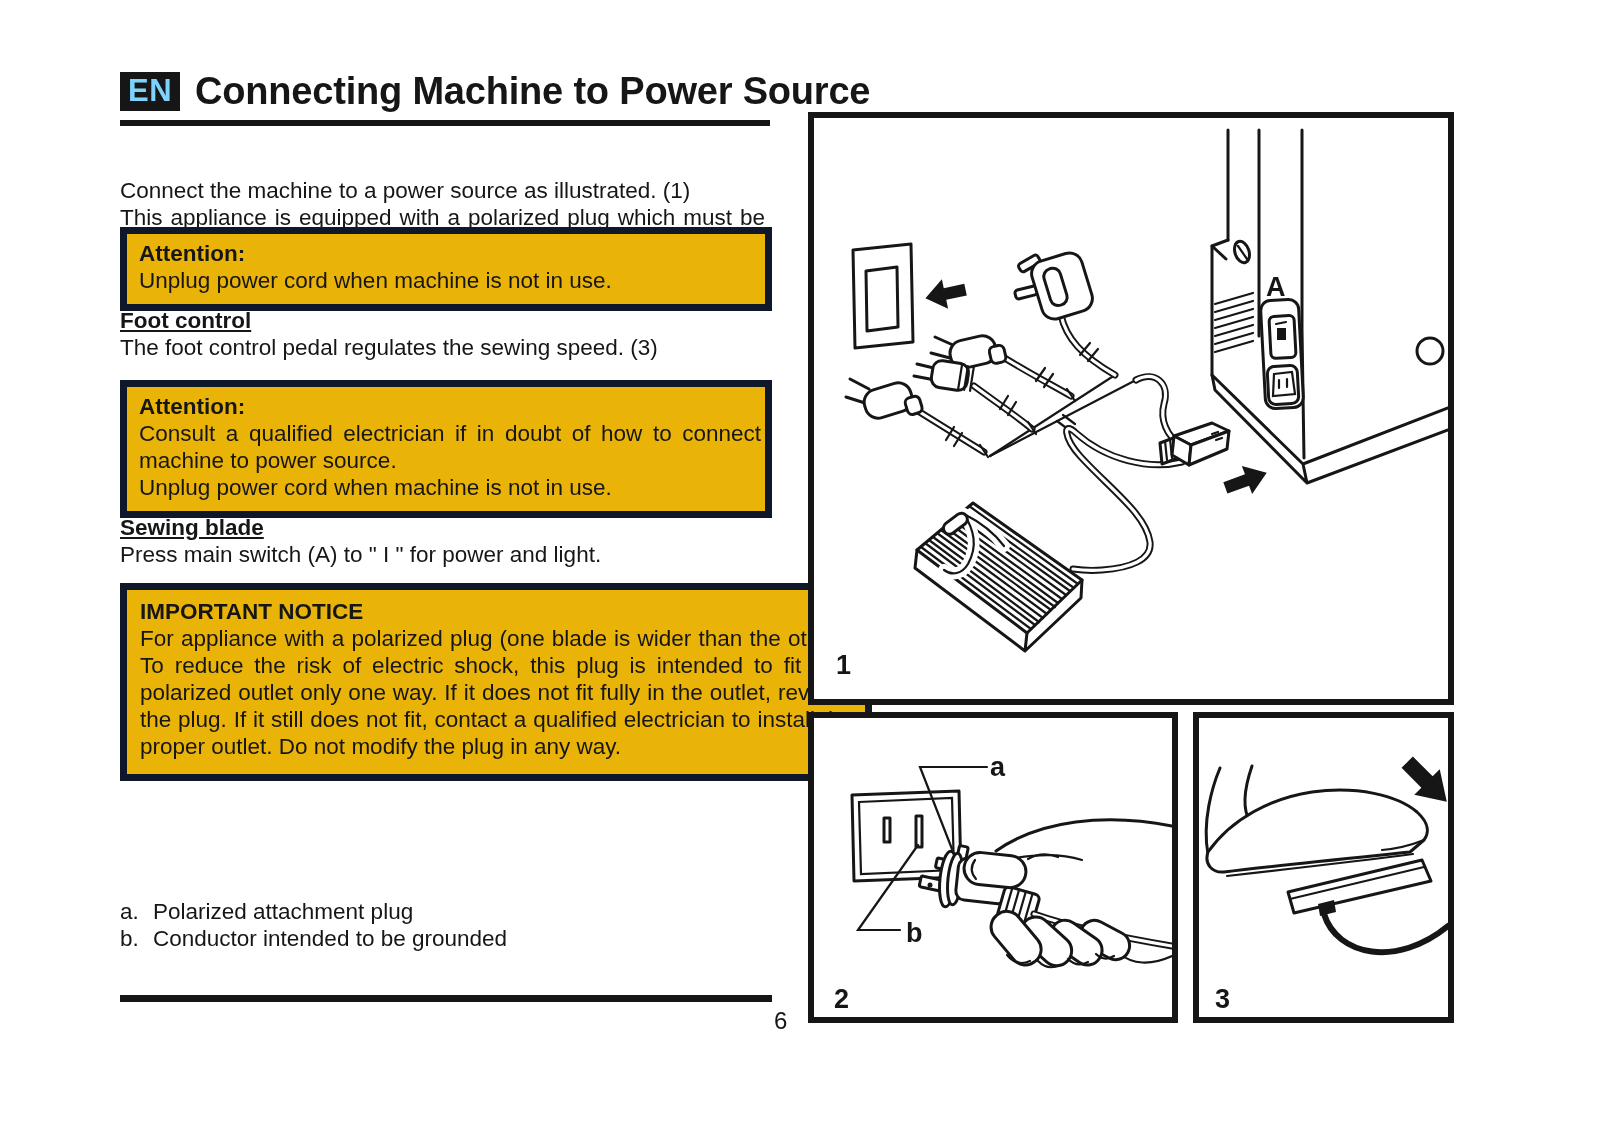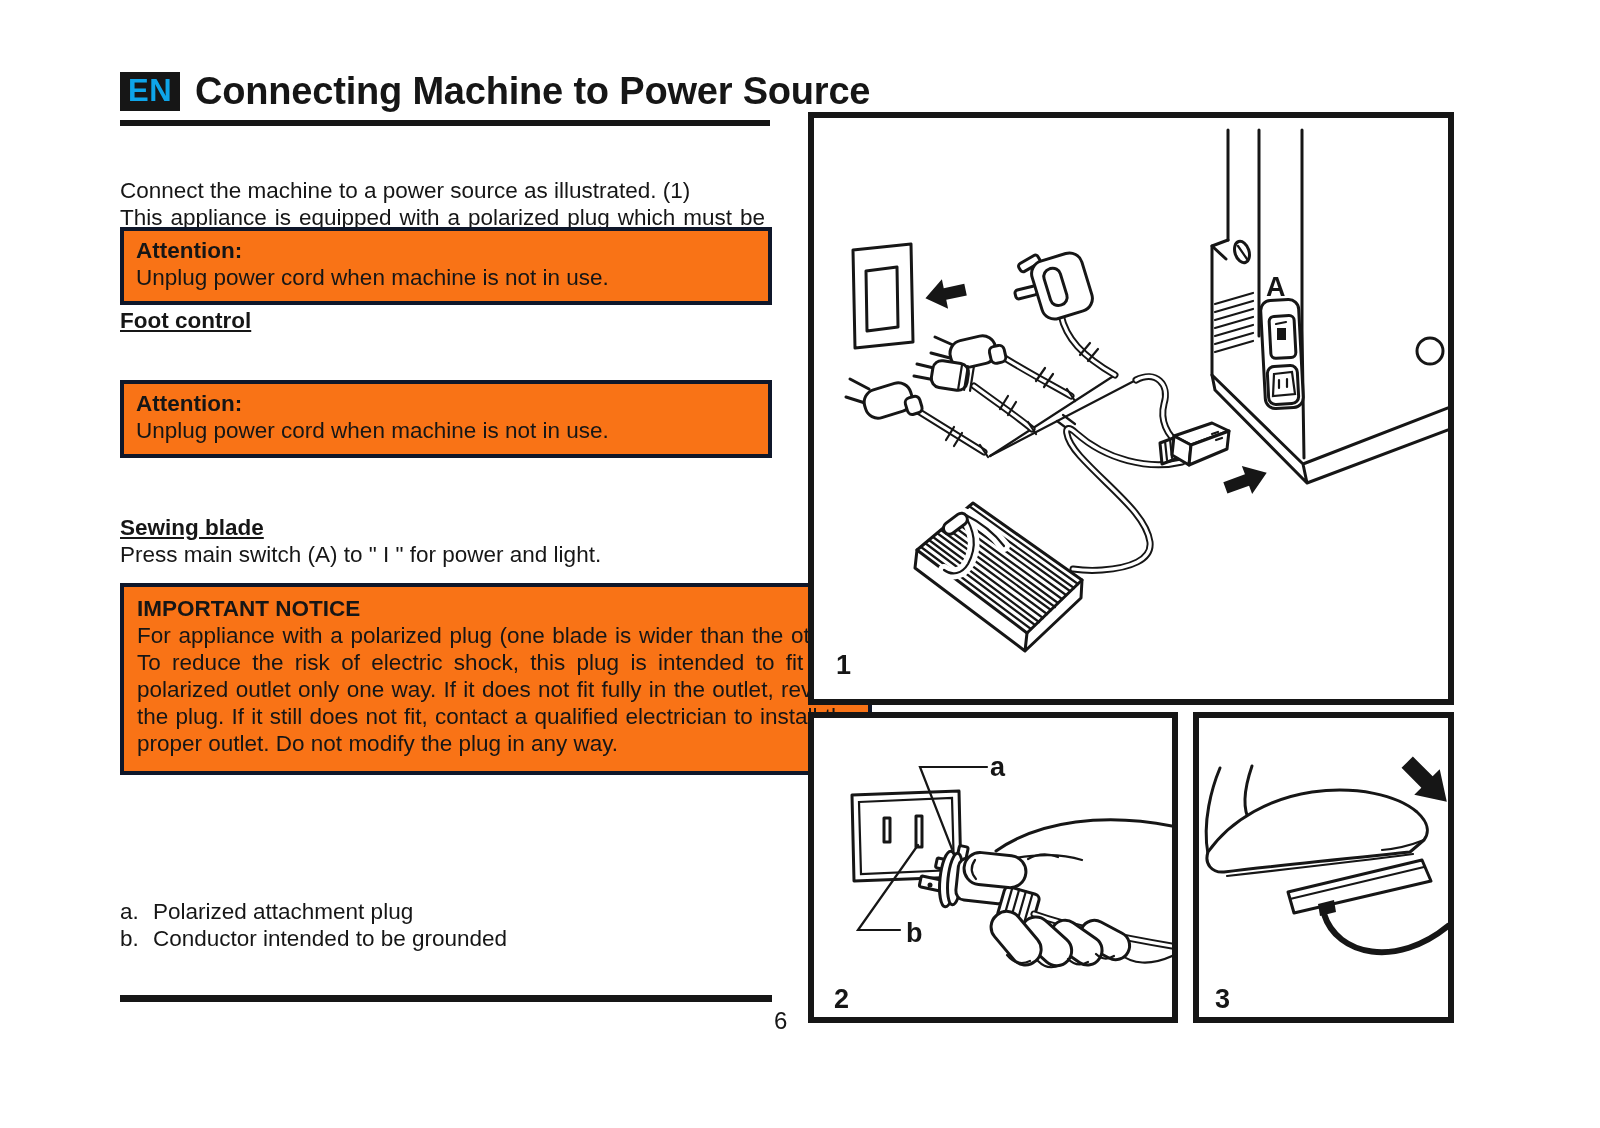--- a/index.html
+++ b/index.html
@@ -4,28 +4,28 @@
 <style>
   html,body{margin:0;padding:0;background:#ffffff;}
   body{
     width:1600px;height:1128px;position:relative;overflow:hidden;
     font-family:"Liberation Sans", sans-serif;color:#161616;
   }
   .abs{position:absolute;}
   
   .header{left:120px;top:70px;width:650px;display:flex;align-items:center;gap:15px;
           border-bottom:6px solid #161616;padding-bottom:7px;}
-  .en-badge{background:#161616;color:#0ea5e9;font-weight:700;font-size:31px;line-height:1;
+  .en-badge{background:#161616;color:#7dd3fc;font-weight:700;font-size:31px;line-height:1;
             padding:3px 8px 5px;letter-spacing:0.5px;}
   .doc-title{font-weight:700;font-size:38px;letter-spacing:-0.2px;white-space:nowrap;}
   .body-text{font-size:22.5px;line-height:27px;}
   .body-text p{margin:0;}
   .just{text-align:justify;}
   .bold{font-weight:700;}
-  .note-box{border:4px solid #0f172a;box-sizing:border-box;background:#f97316;}
+  .note-box{border:7px solid #0f172a;box-sizing:border-box;background:#eab308;}
   .attn1{left:120px;top:227px;width:652px;padding:6px 6px 10px 12px;}
   .attn2{left:120px;top:380px;width:652px;padding:6px 4px 10px 12px;}
   .notice{left:120px;top:583px;width:752px;padding:8px 12px 14px 13px;}
   .sect-head{font-weight:700;font-size:22.5px;margin:0;text-decoration:underline;}
   .foot-sect{left:120px;top:307px;width:652px;}
   .sew-sect{left:120px;top:514px;width:652px;}
   .intro{left:120px;top:129px;width:645px;margin-top:48px;}
   .legend{left:120px;top:898px;width:652px;font-size:22.5px;line-height:27px;}
   .legend-row{display:flex;}
   .legend-key{width:33px;flex:0 0 33px;}
@@ -60,24 +60,26 @@
   <p class="just">This appliance is equipped with a polarized plug which must be used with the appropriate polarized outlet. (2)</p>
 </div>
 
 <div class="abs note-box attn1 body-text">
   <p class="bold">Attention:</p>
   <p>Unplug power cord when machine is not in use.</p>
 </div>
 
 <div class="abs foot-sect body-text">
   <p class="sect-head">Foot control</p>
+  <p>The foot control pedal regulates the sewing speed. (3)</p>
 </div>
 
 <div class="abs note-box attn2 body-text">
   <p class="bold">Attention:</p>
+  <p class="just">Consult a qualified electrician if in doubt of how to connect machine to power source.</p>
   <p>Unplug power cord when machine is not in use.</p>
 </div>
 
 <div class="abs sew-sect body-text">
   <p class="sect-head">Sewing blade</p>
   <p>Press main switch (A) to " I " for power and light.</p>
 </div>
 
 <div class="abs note-box notice body-text">
   <p class="bold">IMPORTANT NOTICE</p>

